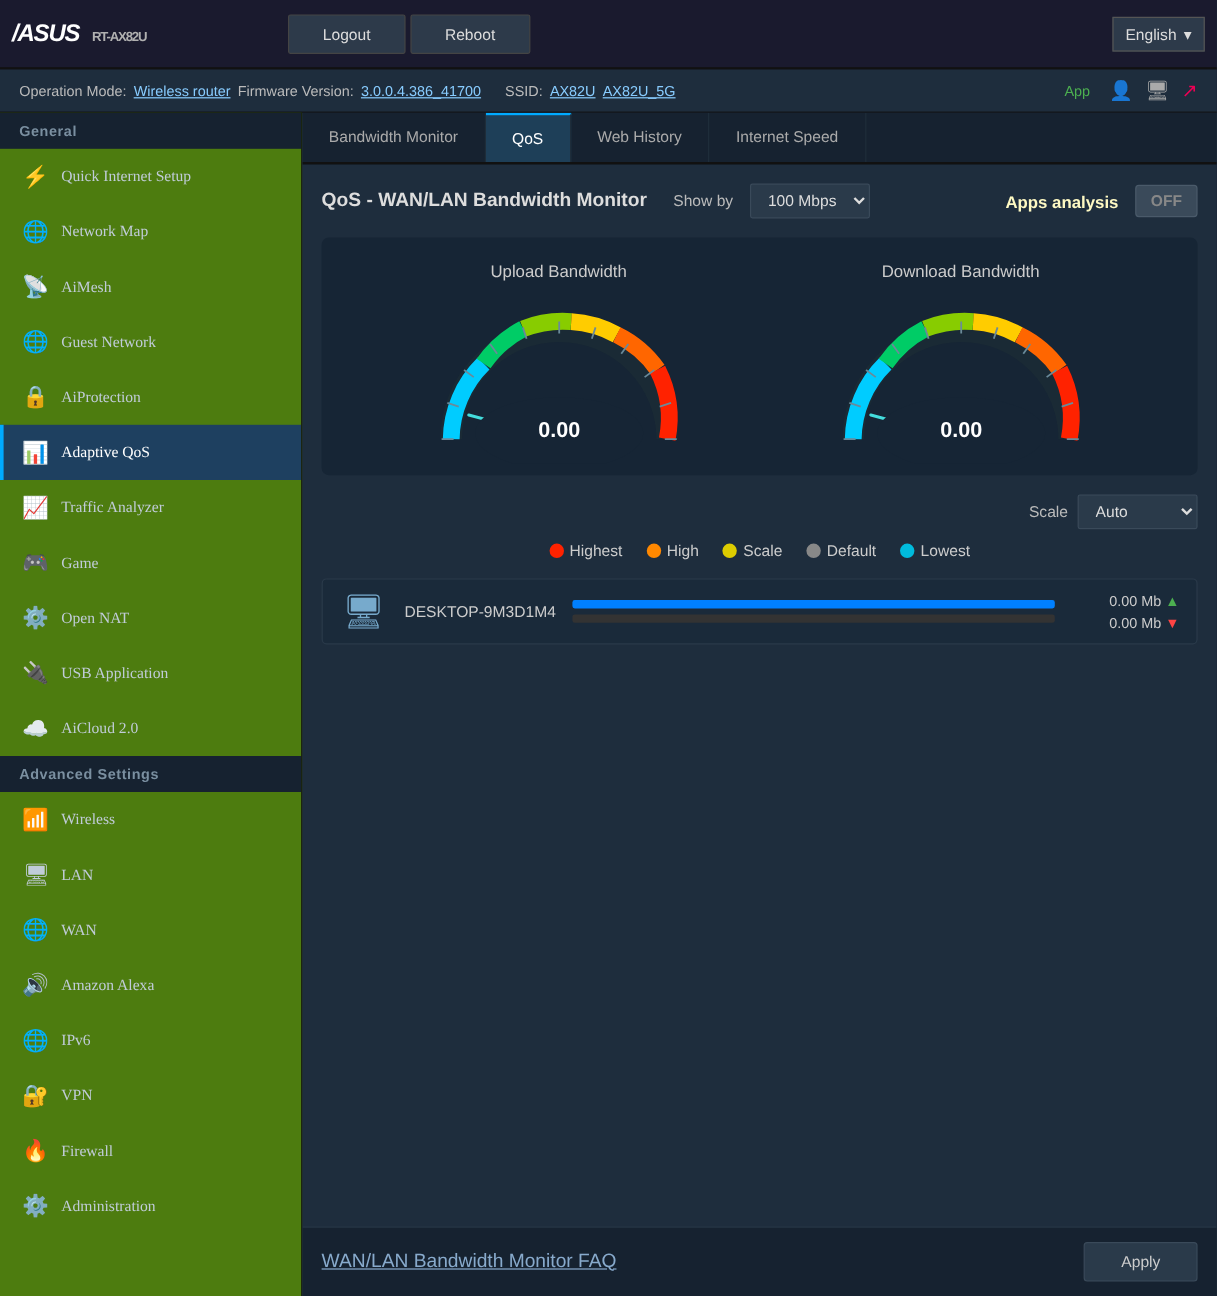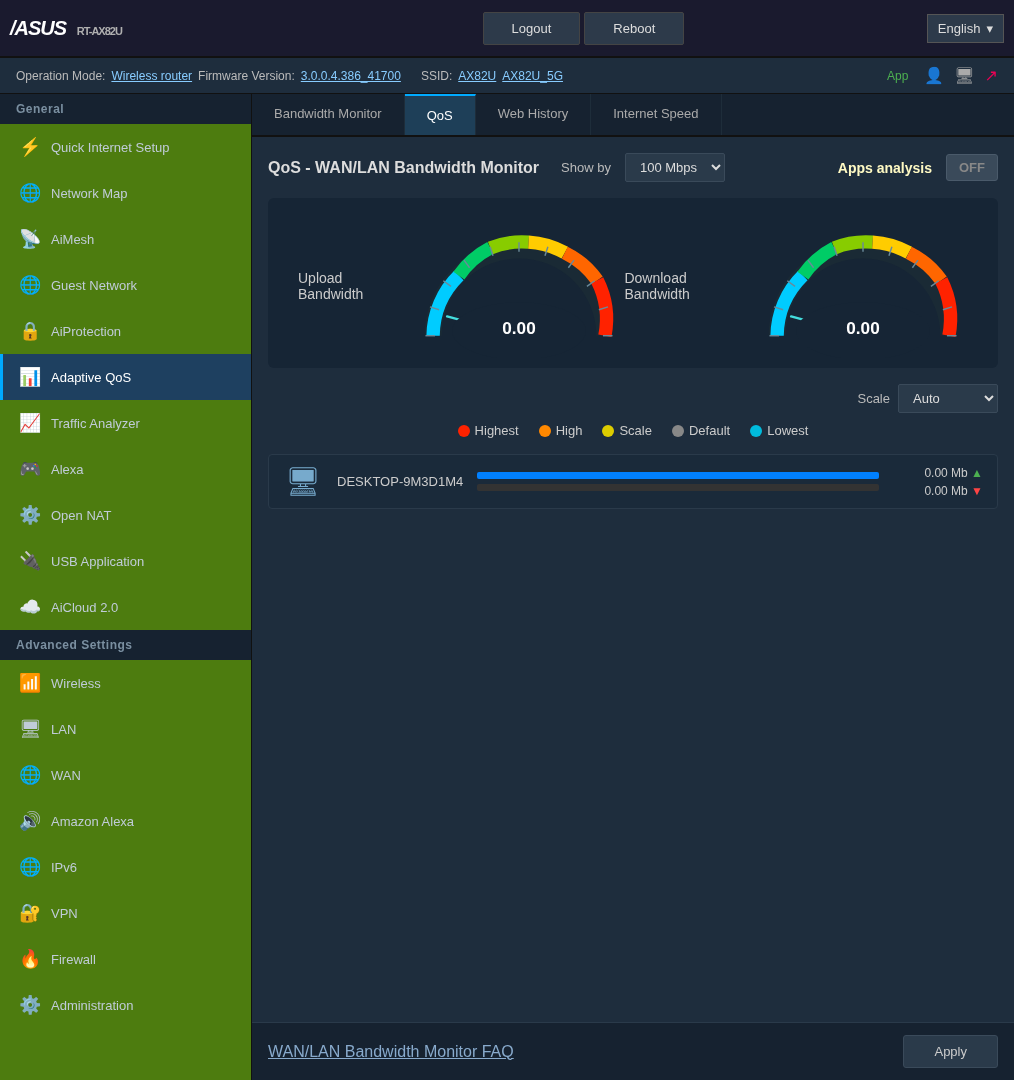--- a/index.html
+++ b/index.html
@@ -33,21 +33,20 @@
       font-weight: bold;
       font-style: italic;
       letter-spacing: -1px;
     }
     .asus-logo span { color: #b0b0b0; font-size: 11px; font-style: normal; margin-left: 6px; }
     .top-buttons {
       display: flex;
       gap: 4px;
       flex: 1;
       padding-left: 10px;
-      justify-content: center;
     }
     .top-btn {
       background: #2d3a4a;
       color: #ddd;
       border: 1px solid #444;
       padding: 8px 28px;
       cursor: pointer;
       font-size: 13px;
       border-radius: 2px;
     }
@@ -111,21 +110,21 @@
       font-size: 13px;
       border-left: 3px solid transparent;
       transition: background 0.15s;
     }
     .sidebar-item.active {
       background: #1e4060;
       border-left: 3px solid #00aaff;
       color: #fff;
     }
     .sidebar-item .si-icon { font-size: 18px; width: 22px; text-align: center; flex-shrink: 0; }
-    .sidebar-item .si-label { font-size: 13px; font-weight: 500; }
+    .sidebar-item .si-label { font-size: 13px; font-weight: 500; font-family: Liberation Serif, serif; }
     .sidebar-section-header {
       background: #162230;
       padding: 8px 16px;
       color: #7a8fa0;
       font-size: 12px;
       font-weight: bold;
       letter-spacing: 0.5px;
     }
 
     
@@ -209,20 +208,21 @@
     .gauges-row {
       display: flex;
       justify-content: space-around;
       margin-bottom: 16px;
       background: #162535;
       border-radius: 6px;
       padding: 20px 30px 10px;
     }
     .gauge-container {
       display: flex;
+      flex-direction: column;
       align-items: center;
       gap: 8px;
     }
     .gauge-label {
       color: #ccc;
       font-size: 14px;
       margin-bottom: 4px;
     }
     .gauge-svg { display: block; }
 
@@ -384,21 +384,21 @@
     <div class="sidebar-item active">
       <span class="si-icon">📊</span>
       <span class="si-label">Adaptive QoS</span>
     </div>
     <div class="sidebar-item">
       <span class="si-icon">📈</span>
       <span class="si-label">Traffic Analyzer</span>
     </div>
     <div class="sidebar-item">
       <span class="si-icon">🎮</span>
-      <span class="si-label">Alexa</span>
+      <span class="si-label">Game</span>
     </div>
     <div class="sidebar-item">
       <span class="si-icon">⚙️</span>
       <span class="si-label">Open NAT</span>
     </div>
     <div class="sidebar-item">
       <span class="si-icon">🔌</span>
       <span class="si-label">USB Application</span>
     </div>
     <div class="sidebar-item">

